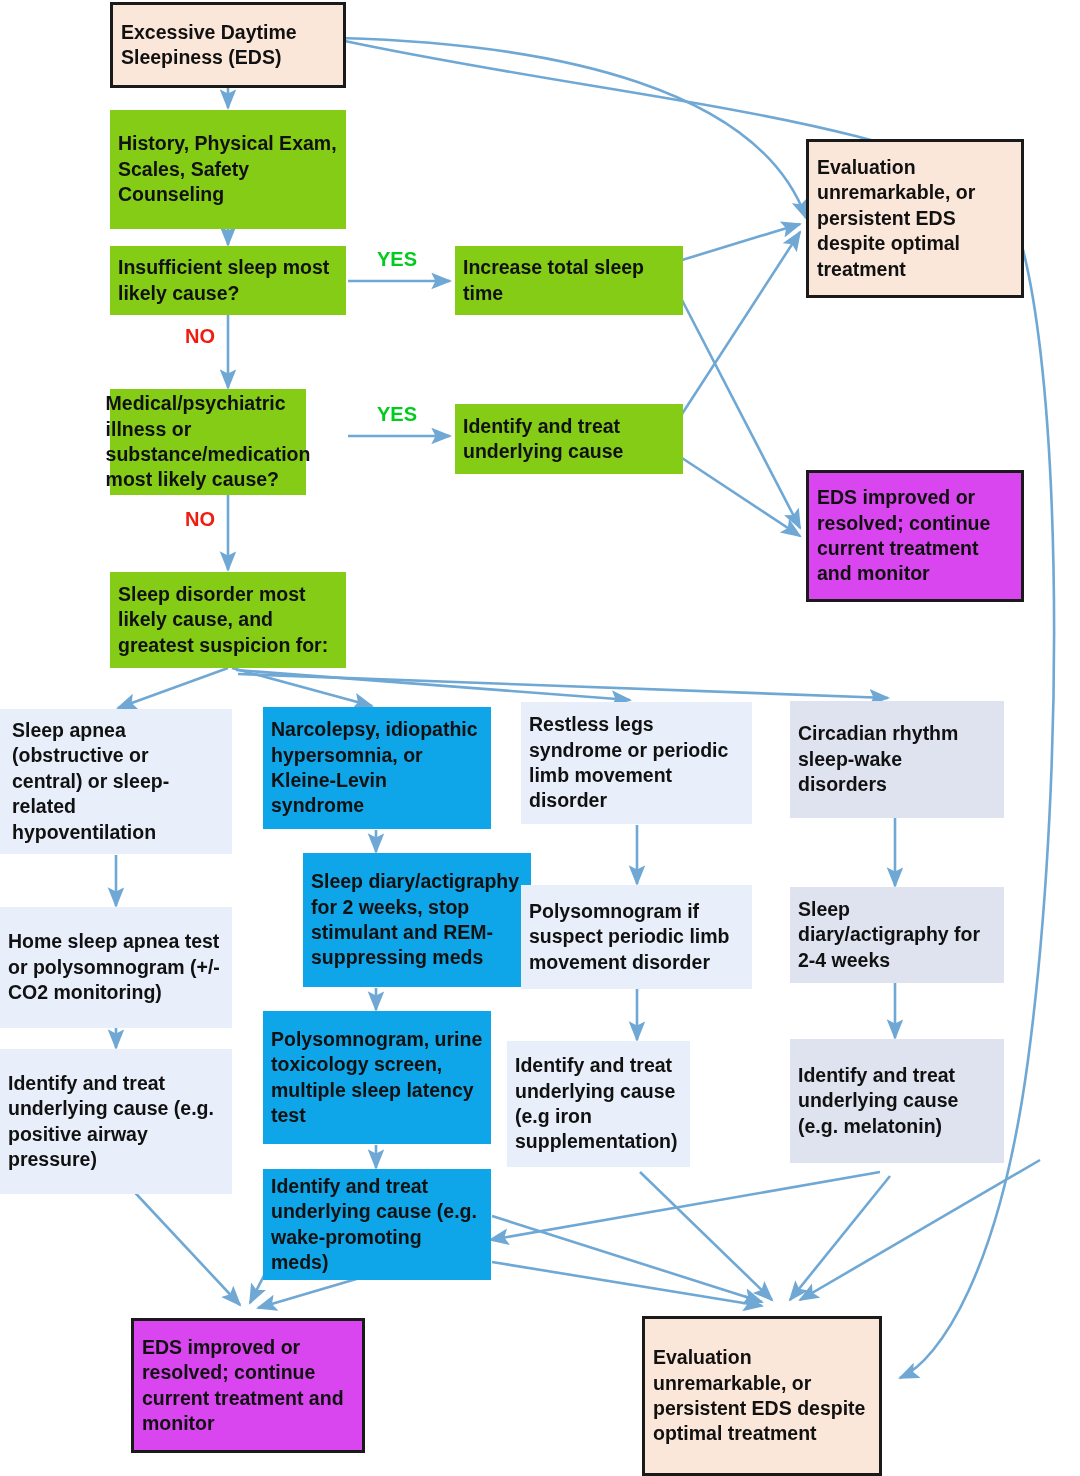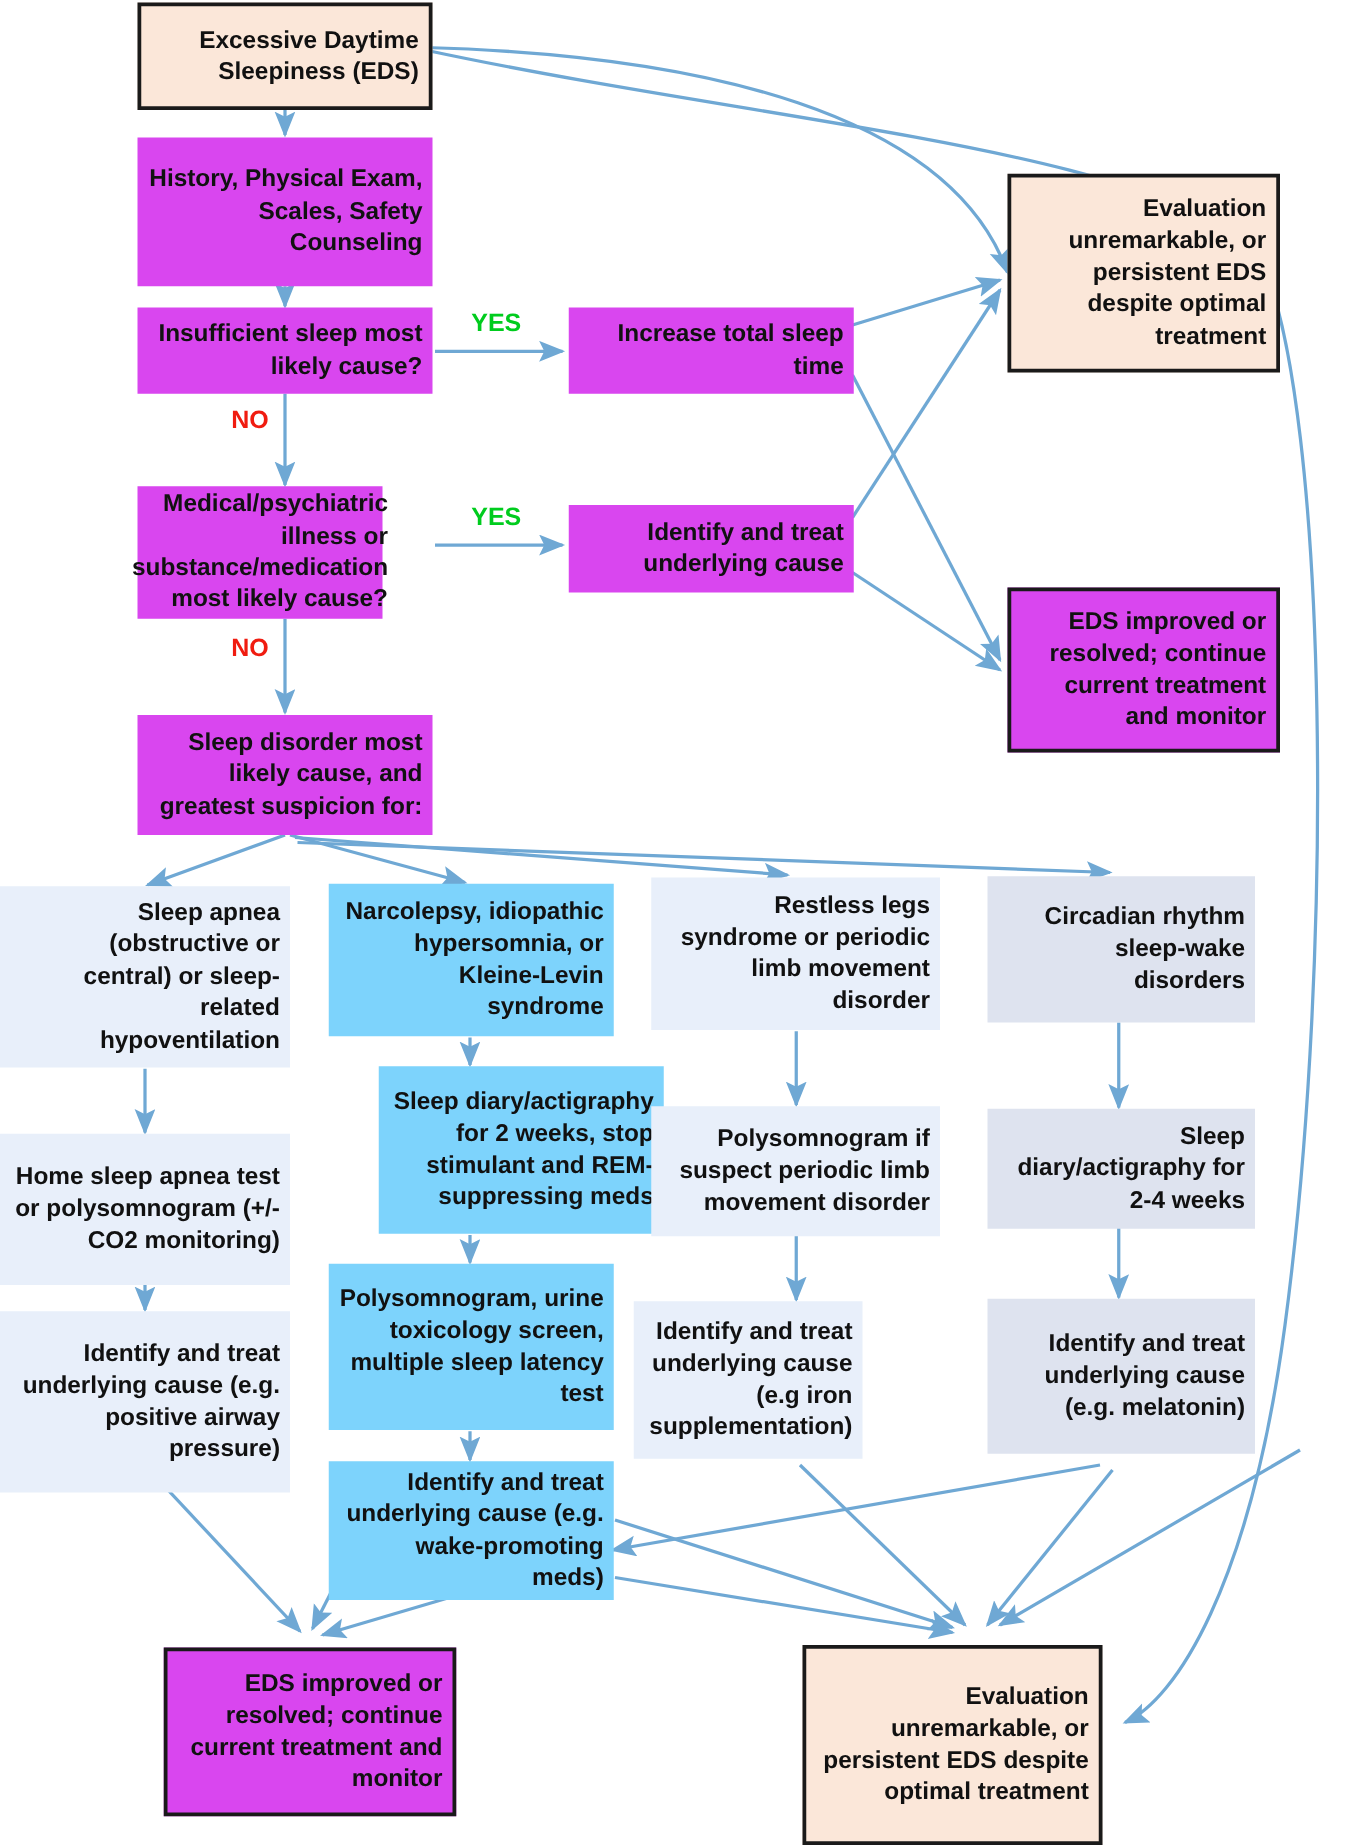--- a/index.html
+++ b/index.html
@@ -25,33 +25,33 @@
     height: 1476px;
     pointer-events: none;
     z-index: 1;
   }
   .node {
     position: absolute;
     box-sizing: border-box;
     display: flex;
     align-items: center;
     justify-content: center;
-    text-align: right;
+    text-align: left;
     font-weight: bold;
     font-size: 19.5px;
     line-height: 1.30;
     color: #111111;
     padding: 4px 8px;
     z-index: 2;
   }
   .n-orange  { background: #FBE7D9; border: 3px solid #1a1a1a; }
   .n-green   { background: #d946ef; border: 3px solid #1a1a1a; }
-  .n-gray    { background: #d946ef; border: none; }
+  .n-gray    { background: #84cc16; border: none; }
   .n-blue    { background: #E8EFFA; border: none; }
-  .n-lgray   { background: #7dd3fc; border: none; }
+  .n-lgray   { background: #0ea5e9; border: none; }
   .n-bgray   { background: #DEE3EF; border: none; }
 
   .edge-label {
     position: absolute;
     font-weight: bold;
     font-size: 20px;
     z-index: 3;
     white-space: nowrap;
   }
   .lbl-yes { color: #00CC1E; }

